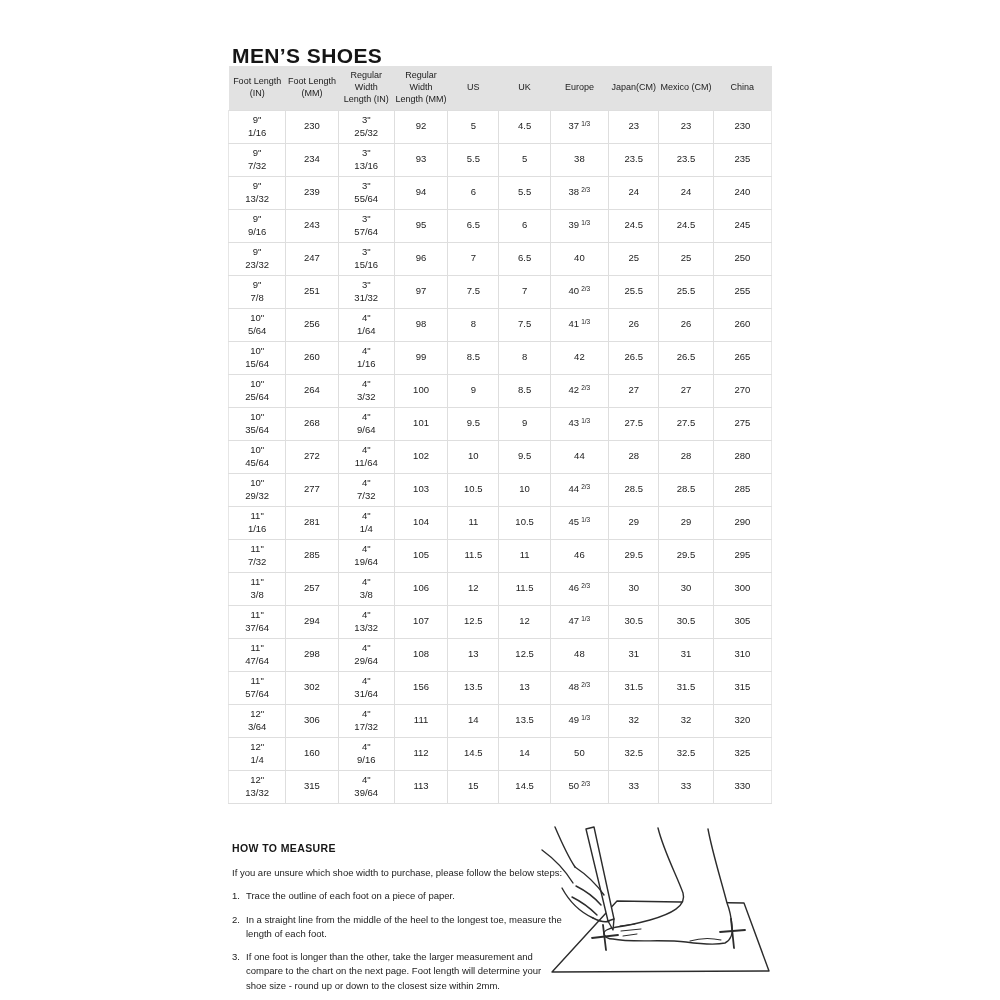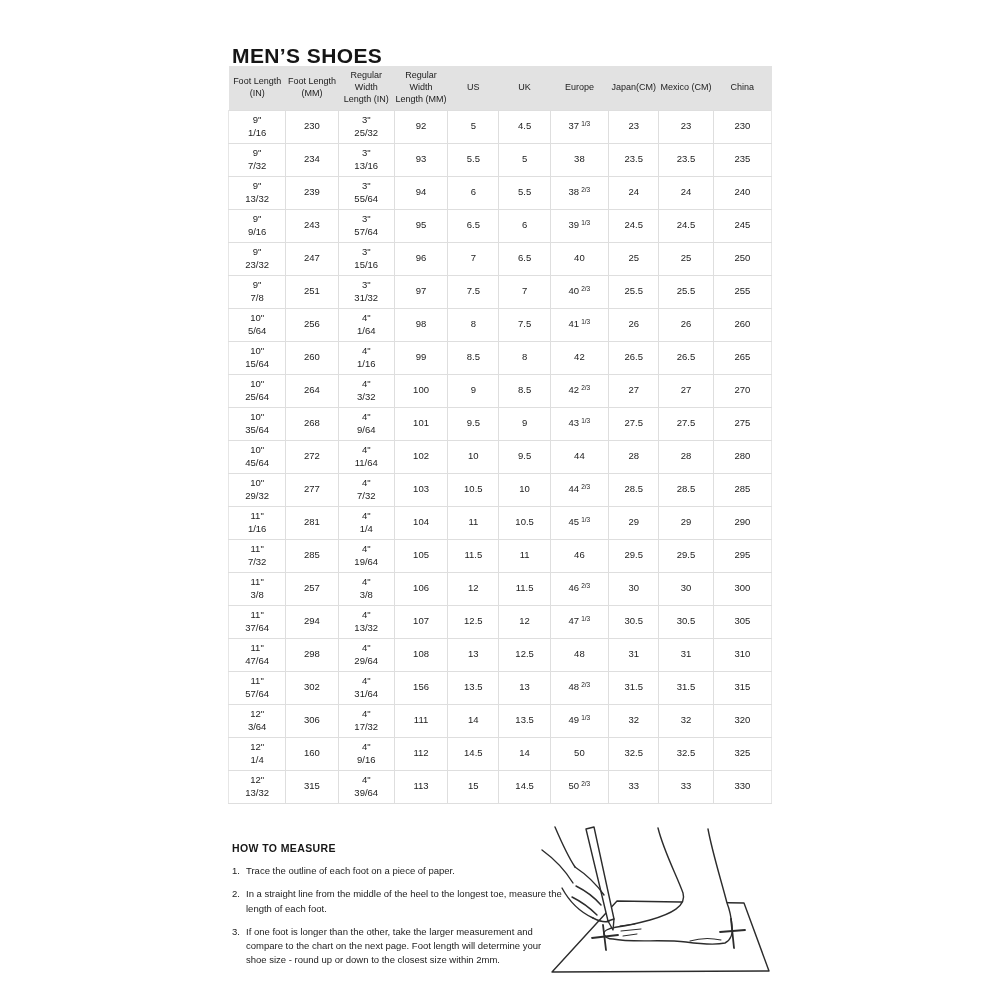--- a/index.html
+++ b/index.html
@@ -404,20 +404,21 @@
           <td>33</td>
           <td>33</td>
           <td>330</td>
         </tr>
       </tbody>
   </table>
 </div>
 
 <div class="howto">
   <h2 class="howto-heading">HOW TO MEASURE</h2>
+  <div class="howto-intro">If you are unsure which shoe width to purchase, please follow the below steps:</div>
   <ol class="howto-steps">
       <li>
         <span class="step-num">1.</span>
         <span class="step-text">Trace the outline of each foot on a piece of paper.</span>
       </li>
       <li>
         <span class="step-num">2.</span>
         <span class="step-text">In a straight line from the middle of the heel to the longest toe, measure the length of each foot.</span>
       </li>
       <li>

